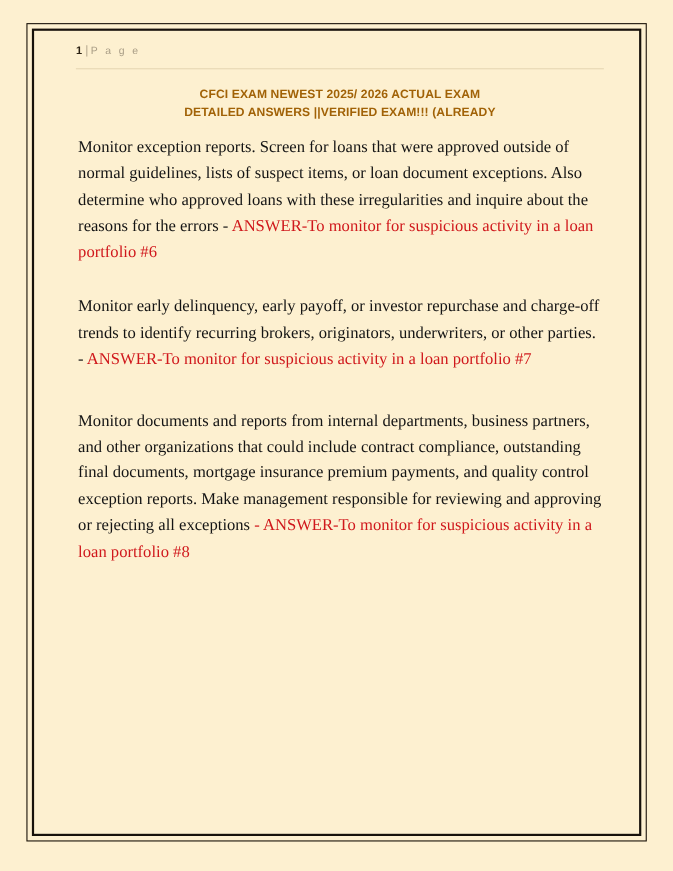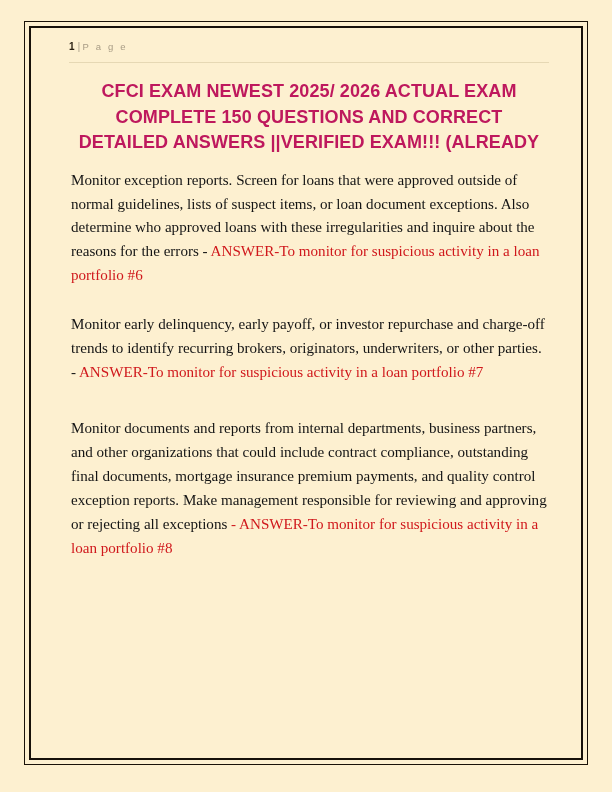--- a/index.html
+++ b/index.html
@@ -85,23 +85,23 @@
     height: 1px;
     background: #e6d8b4;
     width: 100%;
   }
 
   
   .title-block {
     margin-top: 16px;
     text-align: center;
     font-weight: bold;
-    font-size: 18px;
+    font-size: 11px;
     line-height: 1.42;
-    color: #be185d;
+    color: #a16207;
     letter-spacing: 0.1px;
     padding: 0 6px;
   }
   .title-block .tline {
     display: block;
     white-space: nowrap;
   }
 
   
   .body-block {
@@ -133,21 +133,20 @@
 
   <div class="content">
 
     <div class="doc-header">
       <span class="pg-num">1</span><span class="pg-sep">|</span><span class="pg-word">P a g e</span>
     </div>
     <div class="header-rule"></div>
 
     <div class="title-block">
       <span class="tline">CFCI EXAM NEWEST 2025/ 2026 ACTUAL EXAM</span>
-      <span class="tline">COMPLETE 150 QUESTIONS AND CORRECT</span>
       <span class="tline">DETAILED ANSWERS ||VERIFIED EXAM!!! (ALREADY</span>
     </div>
 
     <div class="body-block">
 
       <p class="para"><span>Monitor exception reports. Screen for loans that were approved outside of normal guidelines, lists of suspect items, or loan document exceptions. Also determine who approved loans with these irregularities and inquire about the reasons for the errors </span><span class="dash-black">- </span><span class="ans">ANSWER-To monitor for suspicious activity in a loan portfolio #6</span></p>
 
       <p class="para"><span>Monitor early delinquency, early payoff, or investor repurchase and charge-off trends to identify recurring brokers, originators, underwriters, or other parties. </span><span class="dash-black">- </span><span class="ans">ANSWER-To monitor for suspicious activity in a loan portfolio #7</span></p>
 
       <p class="para"><span>Monitor documents and reports from internal departments, business partners, and other organizations that could include contract compliance, outstanding final documents, mortgage insurance premium payments, and quality control exception reports. Make management responsible for reviewing and approving or rejecting all exceptions </span><span class="dash-red">- </span><span class="ans">ANSWER-To monitor for suspicious activity in a loan portfolio #8</span></p>

